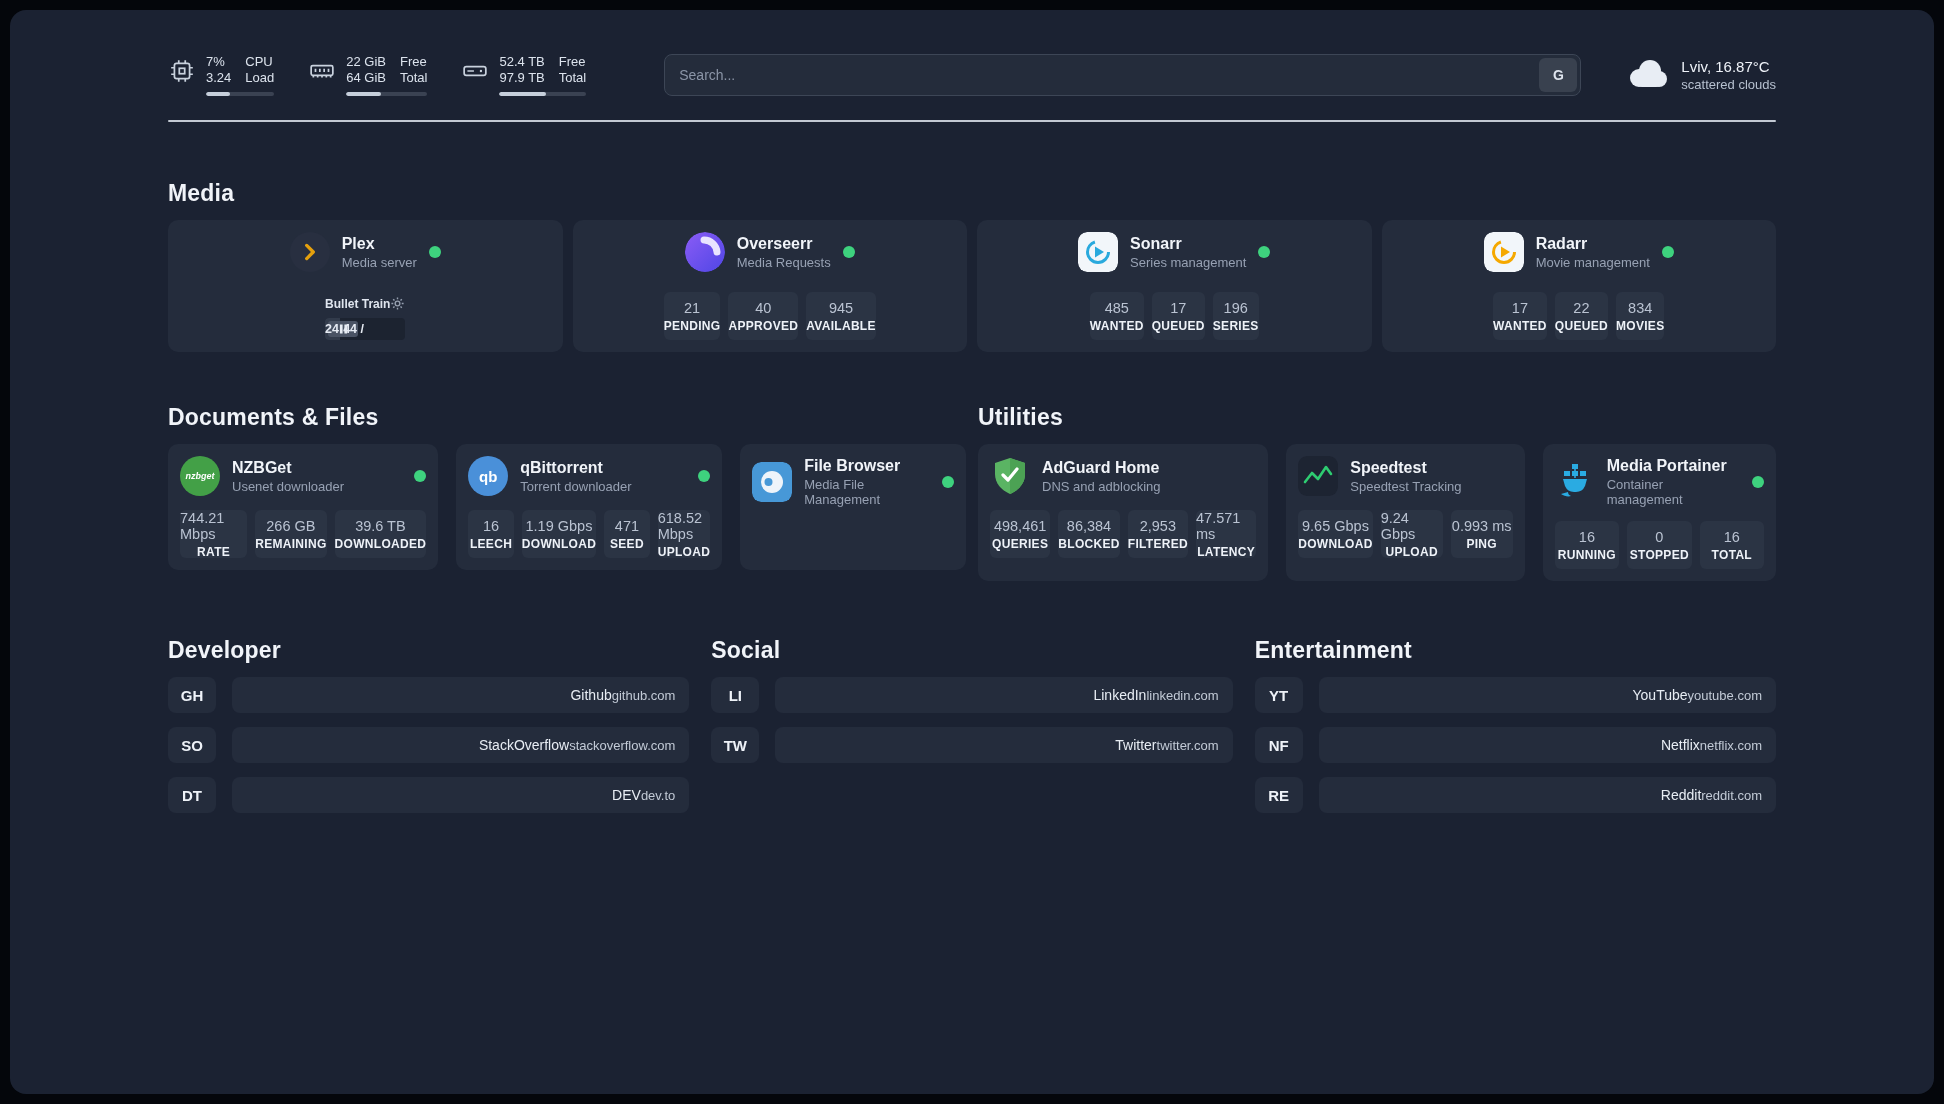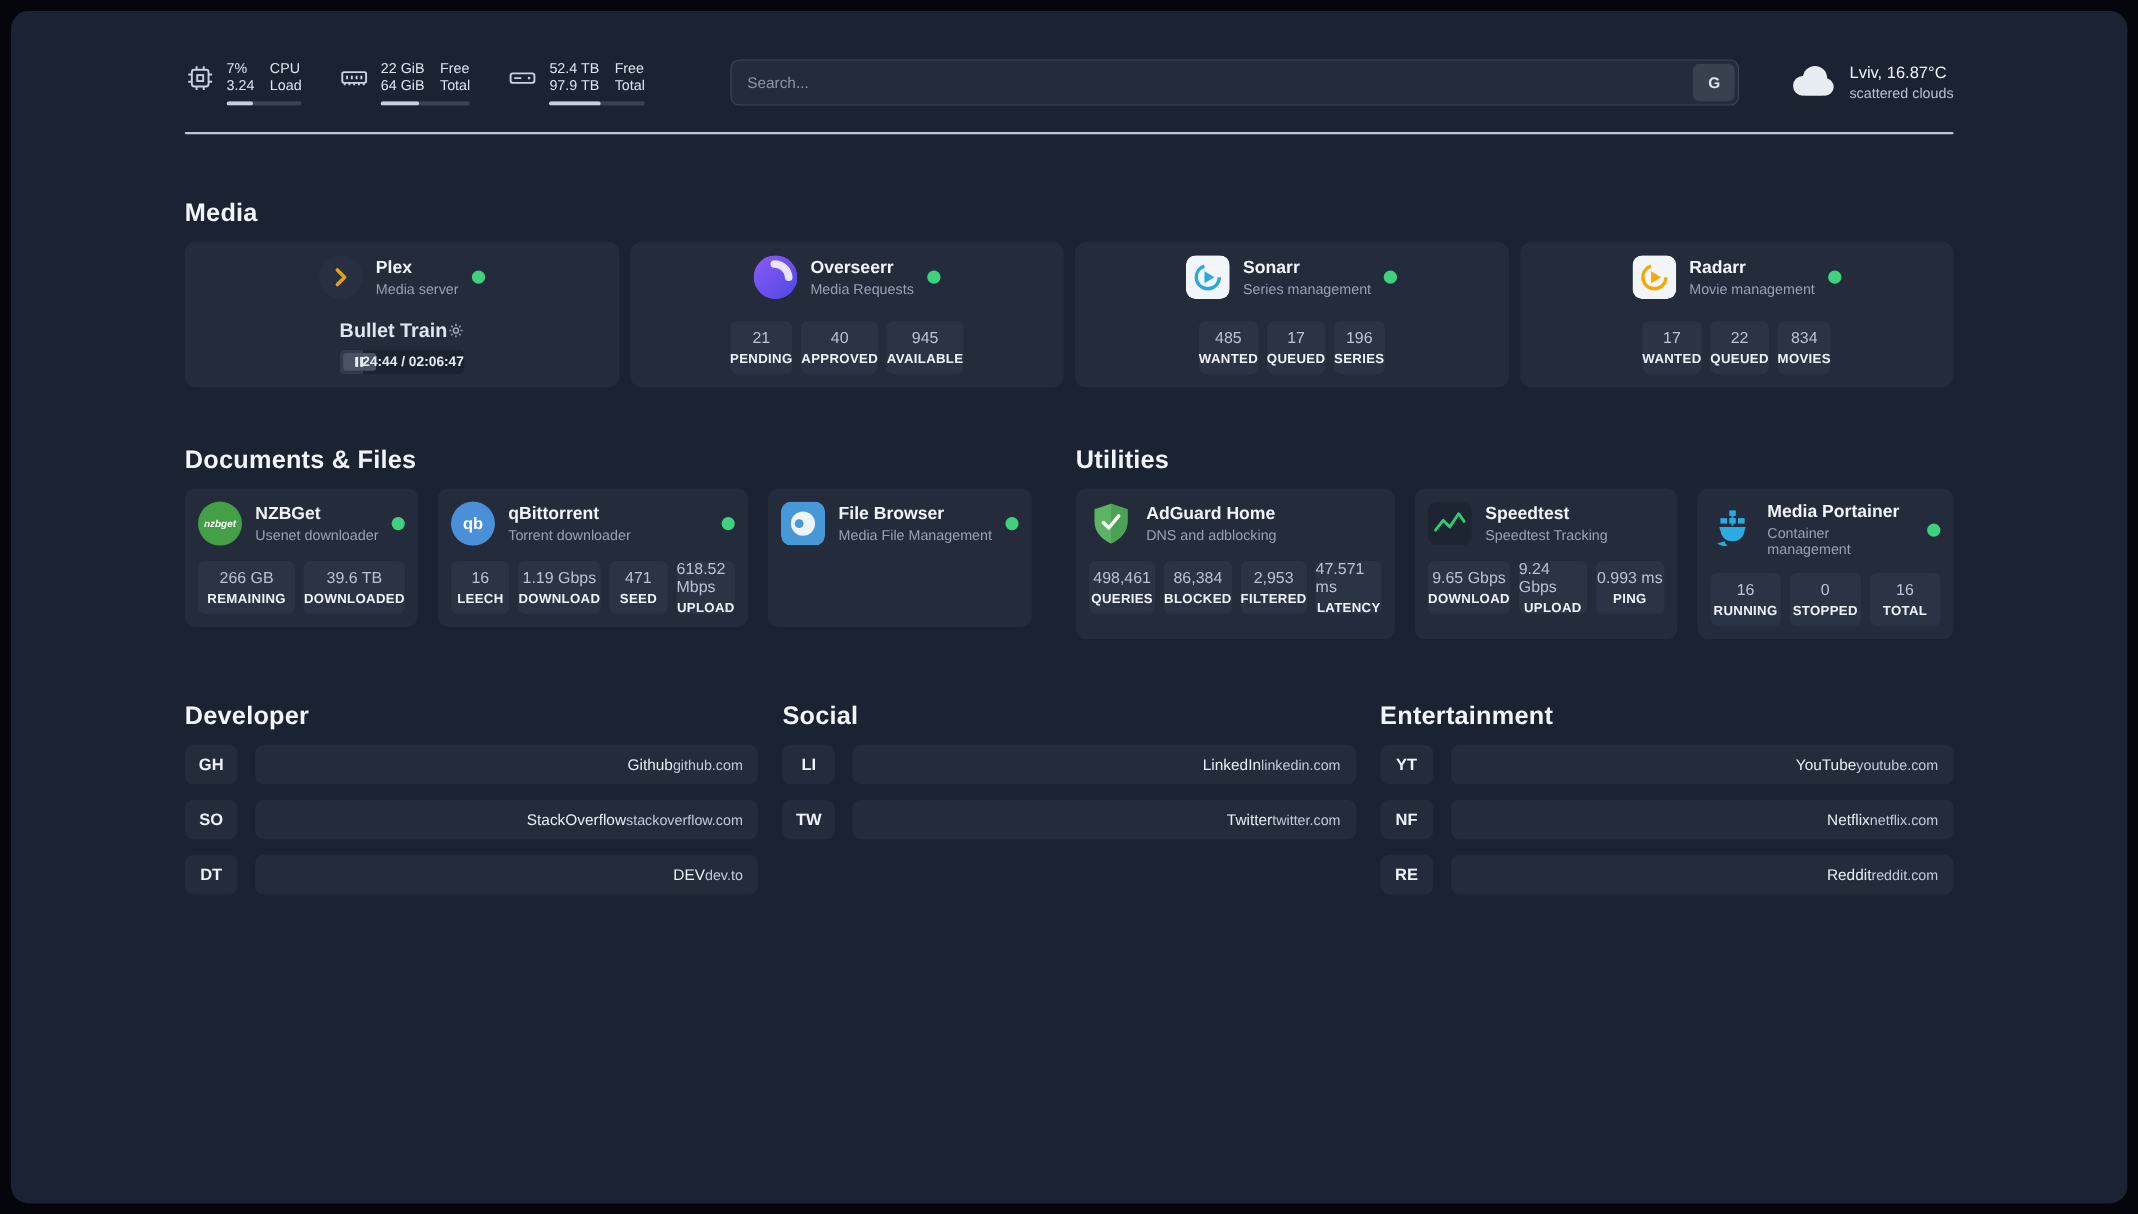--- a/index.html
+++ b/index.html
@@ -48,21 +48,21 @@
   .svc-name{font-size:16px;font-weight:600;color:#f1f4f9;line-height:19px;}
   .svc-desc{font-size:13px;color:#97a1b3;margin-top:2px;}
   .dot{width:12px;height:12px;border-radius:50%;background:var(--online-dot,#3ed27e);margin-left:auto;flex:0 0 12px;}
   .stat-row{display:flex;gap:8px;margin-top:14px;}
   .stat{flex:1;background:#2b3444;border-radius:6px;height:48px;display:flex;flex-direction:column;
     align-items:center;justify-content:center;gap:3px;}
   .stat-value{font-size:14.5px;color:#bac3d2;}
   .stat-label{font-size:12px;font-weight:700;color:#eef2f8;letter-spacing:.3px;}
   
   .np-top{display:flex;align-items:center;justify-content:space-between;margin-bottom:7px;}
-  .np-title{font-size:18px;font-weight:600;color:#dfe5ee;}
+  .np-title{font-size:12px;font-weight:600;color:#dfe5ee;}
   .np-bar{position:relative;height:22px;background:#1c2330;border-radius:4px;overflow:hidden;}
   .np-fill{position:absolute;left:0;top:0;bottom:0;background:#323b4b;}
   .np-pause{position:absolute;left:3px;top:3px;bottom:3px;width:30px;background:#4a5364;border-radius:3px;
     display:flex;align-items:center;justify-content:center;}
   .np-time{position:absolute;right:0;top:0;line-height:22px;font-size:12.5px;font-weight:600;color:#e6ebf3;}
   
   .two-col{display:grid;grid-template-columns:1fr 1fr;gap:0 12px;margin-top:52px;}
   .stack{display:flex;flex-direction:row;gap:18px;}
   
   .bookmarks{display:grid;grid-template-columns:repeat(3,1fr);gap:0 22px;margin-top:56px;padding-bottom:36px;}
@@ -337,20 +337,24 @@
           <div class="svc-head">
             <span class="svc-icon icon-nzbget">nzbget</span>
             <div class="svc-text">
               <div class="svc-name">NZBGet</div>
               <div class="svc-desc">Usenet downloader</div>
             </div>
             <span class="dot"></span>
           </div>
           <div class="stat-row">
             <div class="stat">
+              <span class="stat-value">744.21 Mbps</span>
+              <span class="stat-label">RATE</span>
+            </div>
+            <div class="stat">
               <span class="stat-value">266 GB</span>
               <span class="stat-label">REMAINING</span>
             </div>
             <div class="stat">
               <span class="stat-value">39.6 TB</span>
               <span class="stat-label">DOWNLOADED</span>
             </div>
           </div>
         </div>
 

